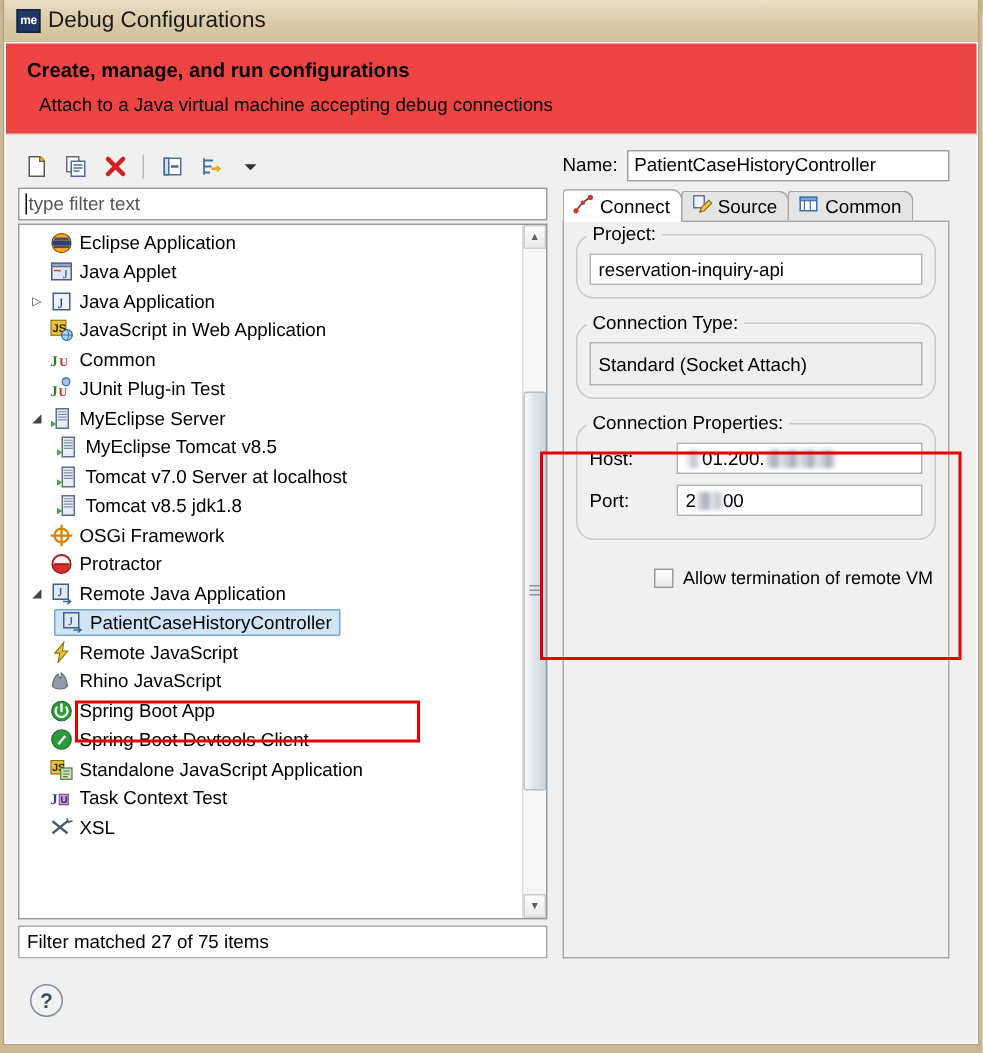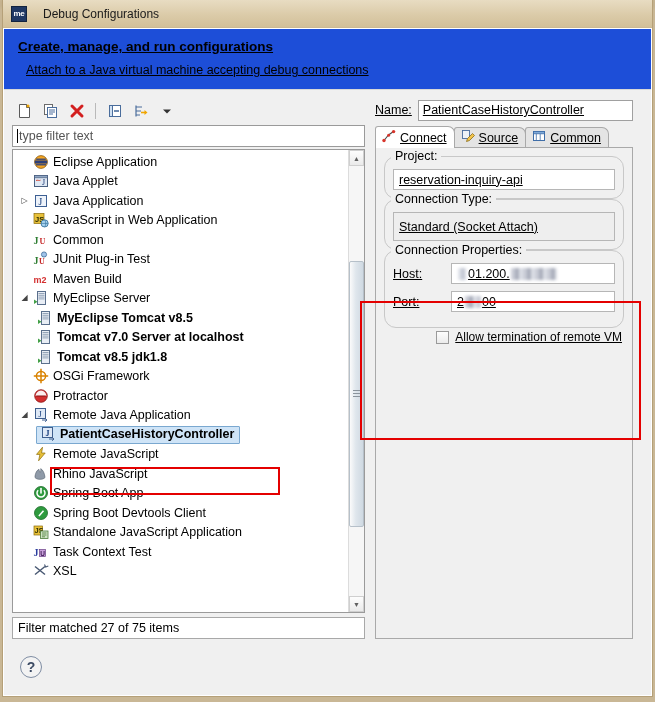--- a/index.html
+++ b/index.html
@@ -38,34 +38,33 @@
   }
   .title-icon {
     width: 16px; height: 16px; flex: none;
     background: #1f3864;
     color: #fff; font-size: 8px; font-weight: bold;
     display: flex; align-items: center; justify-content: center;
     letter-spacing: -0.3px;
     border: 1px solid #12233f;
   }
   .title-text {
-    margin-left: 16px; font-size: 12px; color: #1a1a1a;
+    margin-left: 5px; font-size: 15px; color: #1a1a1a;
   }
 
   
   .dialog-body {
     flex: 1 1 auto; background: #f0f0f0;
     border: 1px solid #ffffff;
     display: flex; flex-direction: column;
     position: relative;
   }
   .header-area {
-    background: #1d4ed8; flex: none; padding: 10px 4px 12px 14px;
+    background: #ef4444; flex: none; padding: 10px 4px 12px 14px;
     border-bottom: 1px solid #d8d8d8;
-    text-decoration: underline;
   }
   .header-title { font-size: 13.5px; font-weight: bold; color: #000; }
   .header-sub { font-size: 12.5px; color: #000; margin-top: 9px; padding-left: 8px; }
 
   .content-area {
     flex: 1 1 auto; display: flex; padding: 8px 6px 0 6px; gap: 6px;
     min-height: 0;
   }
 
   
@@ -101,21 +100,21 @@
   .trow {
     height: 19.5px; display: flex; align-items: center;
     font-size: 12.5px; white-space: nowrap; padding-left: 4px;
   }
   .twist {
     width: 15px; flex: none; text-align: center; font-size: 8px; color: #444;
     line-height: 1;
   }
   .ticon { width: 18px; flex: none; display: flex; align-items: center; justify-content: center; }
   .tlabel { padding-left: 3px; }
-  .trow.child { padding-left: 23px; font-weight: bold; }
+  .trow.child { padding-left: 23px; }
   .trow.selected .sel {
     background: #cfe4f7; border: 1px solid #7aa8d0;
     padding: 0 5px 1px 2px; display: flex; align-items: center;
     height: 18px; border-radius: 1px;
   }
 
   
   .vscroll {
     width: 16px; flex: none; background: #f3f3f3;
     border-left: 1px solid #dcdcdc; display: flex; flex-direction: column;
@@ -138,21 +137,20 @@
   .status-box {
     height: 22px; flex: none; margin: 4px 2px 0 2px;
     border: 1px solid #a8a8a8; background: #fff;
     display: flex; align-items: center; padding: 0 5px; font-size: 12.5px;
   }
 
   
   .right-pane {
     flex: 1 1 auto; display: flex; flex-direction: column; min-width: 0;
     padding-right: 12px;
-    text-decoration: underline;
   }
   .name-row {
     display: flex; align-items: center; height: 24px; flex: none;
     margin-bottom: 4px; gap: 6px; padding-left: 2px;
   }
   .name-label { font-size: 12.5px; flex: none; }
   .name-input {
     flex: 1 1 auto; height: 21px; border: 1px solid #a0a0a0; background: #fff;
     display: flex; align-items: center; padding: 0 4px; font-size: 12.5px;
     min-width: 0; overflow: hidden;
@@ -167,21 +165,21 @@
   }
   .tab.active { background: #fff; z-index: 3; height: 22px; }
 
   .tab-panel {
     flex: 1 1 auto; border: 1px solid #a9a9a9; background: #f0f0f0;
     margin-left: 2px; padding: 8px 8px 0 8px; min-height: 0; position: relative;
     margin-top: -1px;
   }
   .group {
     border: 1px solid #c8c8c8; border-radius: 12px;
-    margin-bottom: 0; padding: 0 8px 8px 8px; position: relative;
+    margin-bottom: 16px; padding: 0 8px 8px 8px; position: relative;
   }
   .group > .glabel {
     position: absolute; top: -8px; left: 6px; background: #f0f0f0;
     padding: 0 4px; font-size: 12.5px;
   }
   .group-inner { padding-top: 12px; }
   .field-ro {
     height: 29px; border: 1px solid #b6b6b6; background: #eeeeee;
     display: flex; align-items: center; padding: 0 5px; font-size: 12.5px;
   }
@@ -359,29 +357,20 @@
               <div class="trow">
                 <span class="twist"></span>
                 <span class="ticon">
                   <svg width="16" height="16" viewBox="0 0 16 16">
                     <text x="0.5" y="13" font-size="10" font-weight="bold" font-family="Liberation Serif, serif" fill="#2e7d32">J</text>
                     <text x="6" y="13" font-size="8" font-weight="bold" font-family="Liberation Serif, serif" fill="#c62828">U</text>
                     <circle cx="11" cy="3.5" r="2.6" fill="#9fc3e8" stroke="#2f5d8e" stroke-width="0.7"></circle>
                   </svg>
                 </span>
                 <span class="tlabel">JUnit Plug-in Test</span>
-              </div>
-              <div class="trow">
-                <span class="twist"></span>
-                <span class="ticon">
-                  <svg width="16" height="16" viewBox="0 0 16 16">
-                    <text x="0.5" y="12" font-size="9" font-weight="bold" font-family="Liberation Sans, sans-serif" fill="#d32f2f">m2</text>
-                  </svg>
-                </span>
-                <span class="tlabel">Maven Build</span>
               </div>
               <div class="trow">
                 <span class="twist">◢</span>
                 <span class="ticon">
                   <svg width="16" height="16" viewBox="0 0 16 16">
                     <rect x="4.5" y="1.5" width="8" height="13" fill="#e9eef5" stroke="#5a6f8c"></rect>
                     <path d="M5.5 3.5h6M5.5 5.3h6M5.5 7.1h6M5.5 8.9h6" stroke="#7e90a8" stroke-width="0.8"></path>
                     <path d="M1 9.5l3.5 2.2-3.5 2.2z" fill="#43a047"></path>
                   </svg>
                 </span>

